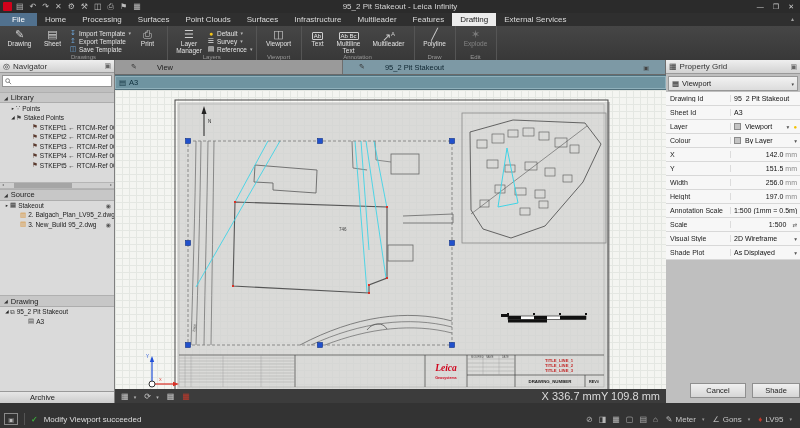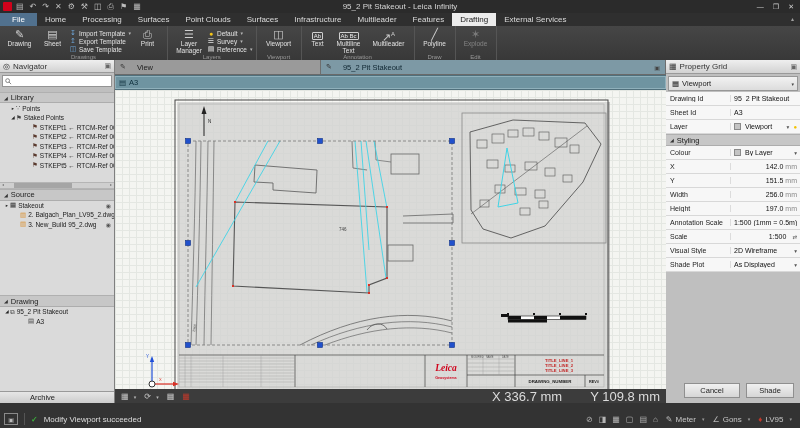--- a/index.html
+++ b/index.html
@@ -58,55 +58,55 @@
   .dark-ic .tree-ic{color:#2e2e2e}.dwg-ic .tree-ic{color:#d98e2b}.doc-ic .tree-ic{color:#444}
   .hscroll{height:5px;background:#cfcfcf;border-top:1px solid #b5b5b5;border-bottom:1px solid #b5b5b5;position:relative}
   .hscroll .thumb{position:absolute;left:14px;top:0;width:58px;height:100%;background:#a5a5a5}
   .hscroll .arr{position:absolute;top:-1px;font-size:4px;color:#777}
   .archive{margin-top:auto;height:11px;background:linear-gradient(#e6e6e6,#cccccc);border-top:1px solid #999;
            display:flex;align-items:center;justify-content:flex-start;padding-left:30px;font-size:7.5px;color:#222}
   
   .view{position:absolute;left:115px;top:60px;width:551px;height:343px;background:#9c9c9c;
         display:flex;flex-direction:column;border-right:1px solid #7f7f7f}
   .vtabs{height:14px;display:flex;background:#8f8f8f;border-bottom:1px solid #6a6a6a}
-  .vtab{display:flex;align-items:center;gap:11px;font-size:7.5px;color:#1d1d1d;padding:0 5px;
+  .vtab{display:flex;align-items:center;gap:20px;font-size:7.5px;color:#1d1d1d;padding:0 16px;
         border-right:1px solid #6e6e6e;background:#9a9a9a}
   .vtab .ric{font-size:7px;color:#333}
   .vtab .pin{font-size:6px;color:#444;margin-left:auto}
   .vtab.t-view{width:195px}.vtab.t-insp{width:105px}
   .vtab.active{background:#7d99a5;color:#0e2530;flex:1}
   .a3bar{height:13px;background:#6f94a1;border:1px solid #50707c;border-left:none;border-right:none;
          display:flex;align-items:center;gap:3px;padding:0 4px;font-size:7.5px;color:#0e2e3a;box-shadow:inset 0 0 0 1px #8fb0bb}
   .canvas{flex:1;position:relative;background:#f4f5f1;overflow:hidden;
     background-image:linear-gradient(#e4e7e2 1px,transparent 1px),linear-gradient(90deg,#e4e7e2 1px,transparent 1px);
     background-size:7px 7px}
   .canvas svg{position:absolute;left:0;top:0}
   .vtoolbar{height:14px;background:#3c3c3c;display:flex;align-items:center;gap:8px;padding:0 6px;
             font-size:8px;color:#c9c9c9}
-  .vtoolbar .coords{margin-left:auto;display:flex;gap:28px;font-size:13px;color:#dcdcdc}
+  .vtoolbar .coords{margin-left:auto;display:flex;gap:0;font-size:11px;color:#dcdcdc}
   .redic{color:#c0392b}
   
   .propgrid{position:absolute;left:666px;top:60px;width:134px;height:343px;background:#bfbfbf;
             display:flex;flex-direction:column}
   .selector{height:13px;margin:2px 2px 1px 2px;background:linear-gradient(#f2f2f2,#dcdcdc);
             border:1px solid #979797;display:flex;align-items:center;gap:3px;padding:0 3px;font-size:7.5px;color:#222}
   .selector .dd{margin-left:auto;color:#444;font-size:5px}
   .prows{background:#f7f7f7}
   .prow{display:flex;height:13px;border-bottom:1px solid #d8d8d8;background:#f7f7f7;font-size:7px;align-items:center}
   .plabel{width:60px;flex:none;padding-left:4px;color:#222;border-right:1px solid #dcdcdc;overflow:hidden;white-space:nowrap}
   .pval{flex:1;display:flex;align-items:center;padding:0 3px;gap:2px;color:#111;overflow:hidden;white-space:nowrap}
   .prow .unit{color:#888}
   .prow .trail{margin-left:auto;color:#555;font-size:5.5px;flex:none}
   .prow.num .pval{justify-content:flex-end}
   .prow.num .trail{margin-left:2px}
   .prow .bulb{color:#f2c200;font-size:6px;flex:none;margin-left:2px}
   .prow.has-swatch .pval::before{content:"";width:5px;height:5px;background:#c4c4c4;border:1px solid #8a8a8a;
        display:inline-block;flex:none;margin-right:2px}
   .prow.ctr .pval{justify-content:center}
-  .btnrow{margin-top:auto;display:flex;justify-content:flex-end;gap:6px;padding:4px 6px 5px 0}
+  .btnrow{margin-top:auto;display:flex;justify-content:flex-end;gap:6px;padding:4px 0 5px 0}
   .pbtn{width:54px;height:13px;background:linear-gradient(#f0f0f0,#d6d6d6);border:1px solid #8f8f8f;
         font-size:7.5px;color:#222;display:flex;align-items:center;justify-content:center}
   
   .statusbar{position:absolute;left:0;top:410px;width:800px;height:18px;background:#333;
              display:flex;align-items:center;font-size:8px;color:#ddd;gap:6px}
   .sb-left-ic{width:12px;height:10px;border:1px solid #8a8a8a;margin-left:4px;display:flex;align-items:center;
               justify-content:center;font-size:6px;color:#bbb}
   .sb-div{width:1px;height:12px;background:#555}
   .check{color:#3db03d;font-weight:bold}
   .sb-right{margin-left:auto;display:flex;align-items:center;gap:8px;padding-right:8px;color:#c6c6c6}
@@ -582,24 +582,20 @@
       <div class="prow ctr has-swatch">
         <span class="plabel">Layer</span>
         <span class="pval">
           <span>Viewport</span>
           <span class="unit"></span>
           <span class="trail">▾</span>
           <span class="bulb">●</span>
         </span>
       </div>
     </div>
-  <div class="sect">
-    <span class="tri">◢</span>
-      <span>Styling</span>
-    </div>
   <div class="prows" id="styl-host">
 
   <div class="prow ctr has-swatch">
         <span class="plabel">Colour</span>
         <span class="pval">
           <span>By Layer</span>
           <span class="unit"></span>
           <span class="trail">▾</span>
         </span>
       </div>

